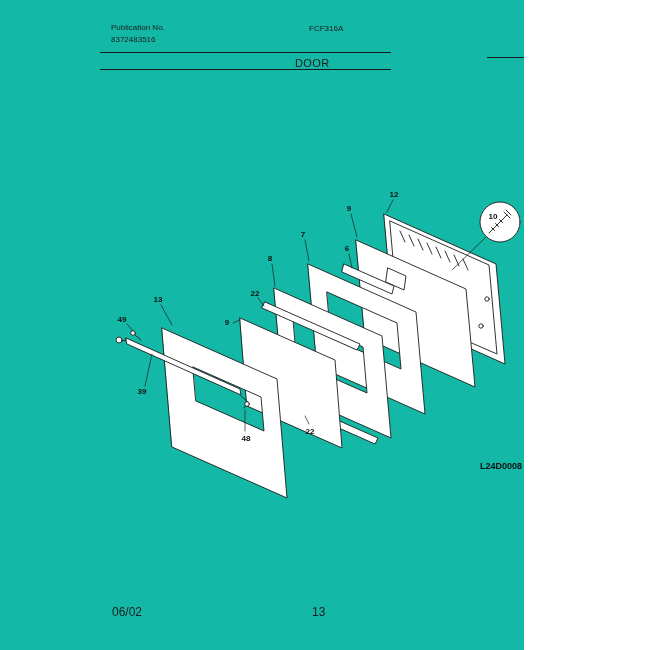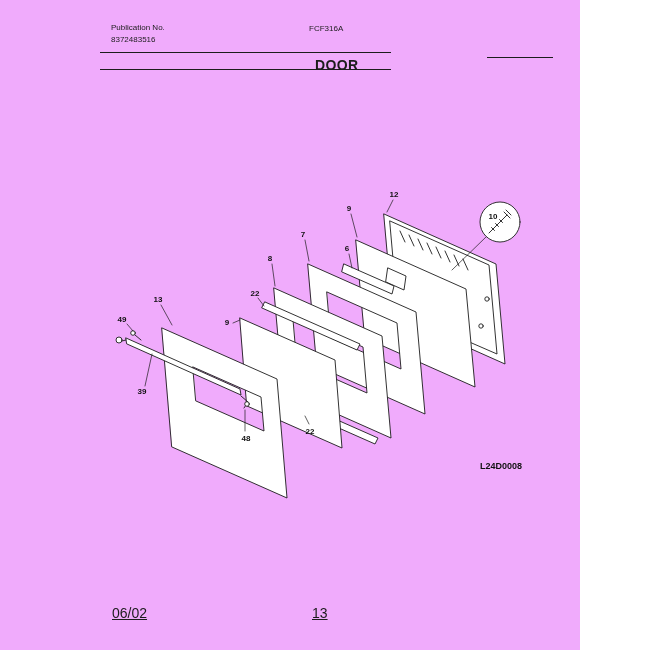--- a/index.html
+++ b/index.html
@@ -1,26 +1,26 @@
 <!DOCTYPE html>
 <html><head>
 <meta charset="utf-8">
 <style>
   html,body{margin:0;padding:0;background:#fff;}
   .page{
-    position:relative;width:580px;height:650px;background:#f0abfc;
+    position:relative;width:524px;height:650px;background:#14b8a6;
     font-family:"Liberation Sans",sans-serif;color:#1c1c1c;overflow:hidden;
   }
   .abs{position:absolute;}
   .rule{position:absolute;height:1px;background:#1c1c1c;}
   .pub-label{font-size:8px;line-height:1.4;}
   .pub-number{font-size:8px;line-height:1.4;}
   .model{font-size:8px;padding-left:12px;}
-  .section-title{font-size:14px;font-weight:bold;letter-spacing:.4px;margin-left:20px;}
-  .footer-text{font-size:14px;text-decoration:underline;}
+  .section-title{font-size:11px;font-weight:normal;letter-spacing:.4px;}
+  .footer-text{font-size:12px;}
   svg.diagram{position:absolute;left:0;top:0;}
 </style>
 </head>
 <body>
 
 <div class="page">
 
   <div class="abs pub-label" style="left:111px;top:22px;">Publication No.</div>
   <div class="abs pub-number" style="left:111px;top:34px;">8372483516</div>
   <div class="abs model" style="left:297px;top:24px;">FCF316A</div>

